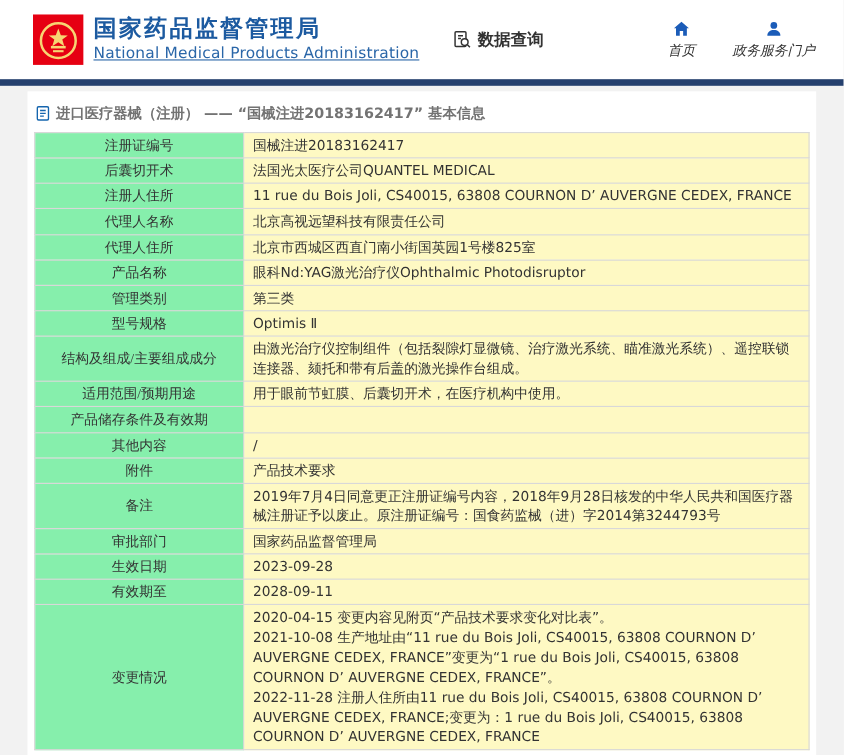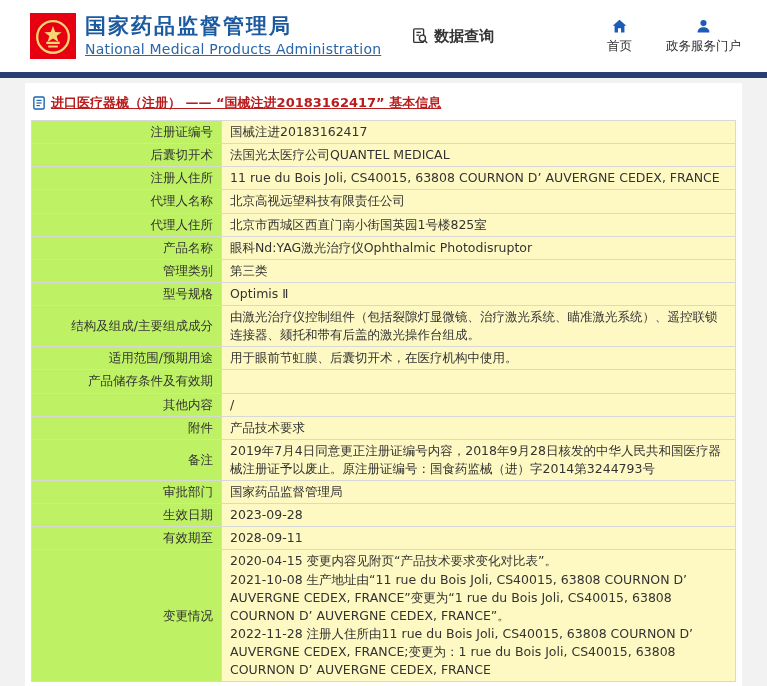--- a/index.html
+++ b/index.html
@@ -44,20 +44,21 @@
     font-size: 15px;
     font-weight: bold;
     color: #333;
     cursor: pointer;
   }
   .right-nav {
     margin-left: auto;
     margin-right: 26px;
     display: flex;
     gap: 34px;
+    font-style: italic;
   }
   .nav-item {
     display: flex;
     flex-direction: column;
     align-items: center;
     gap: 3px;
     font-size: 12.5px;
     color: #333;
     cursor: pointer;
     text-decoration: none;
@@ -68,43 +69,43 @@
   .content {
     margin: 5px 25px 10px;
     background: #ffffff;
     padding: 6px 6px 12px;
   }
   .breadcrumb {
     display: flex;
     align-items: center;
     gap: 6px;
     padding: 5px 2px 8px;
-    color: #b91c1c;
+    color: #737373;
     font-size: 13px;
     font-weight: bold;
-    text-decoration: underline;
   }
   table.info {
     border-collapse: collapse;
     width: 100%;
     table-layout: fixed;
   }
   table.info td {
     border: 1px solid #d8d8d8;
     font-size: 12.5px;
     color: #333;
     padding: 2px 8px;
     line-height: 1.45;
     vertical-align: middle;
     word-wrap: break-word;
   }
   td.label {
-    background: #bef264;
-    text-align: right;
+    background: #86efac;
+    text-align: center;
     width: 190px;
+    font-family: Liberation Serif, serif;
   }
   td.value { background: #fef9c3; text-align: left; }
   .prewrap { white-space: pre-line; }
   .icon { display: inline-flex; align-items: center; }
 </style>
 </head>
 <body>
 
 <header class="topbar">
   <span class="emblem icon">

